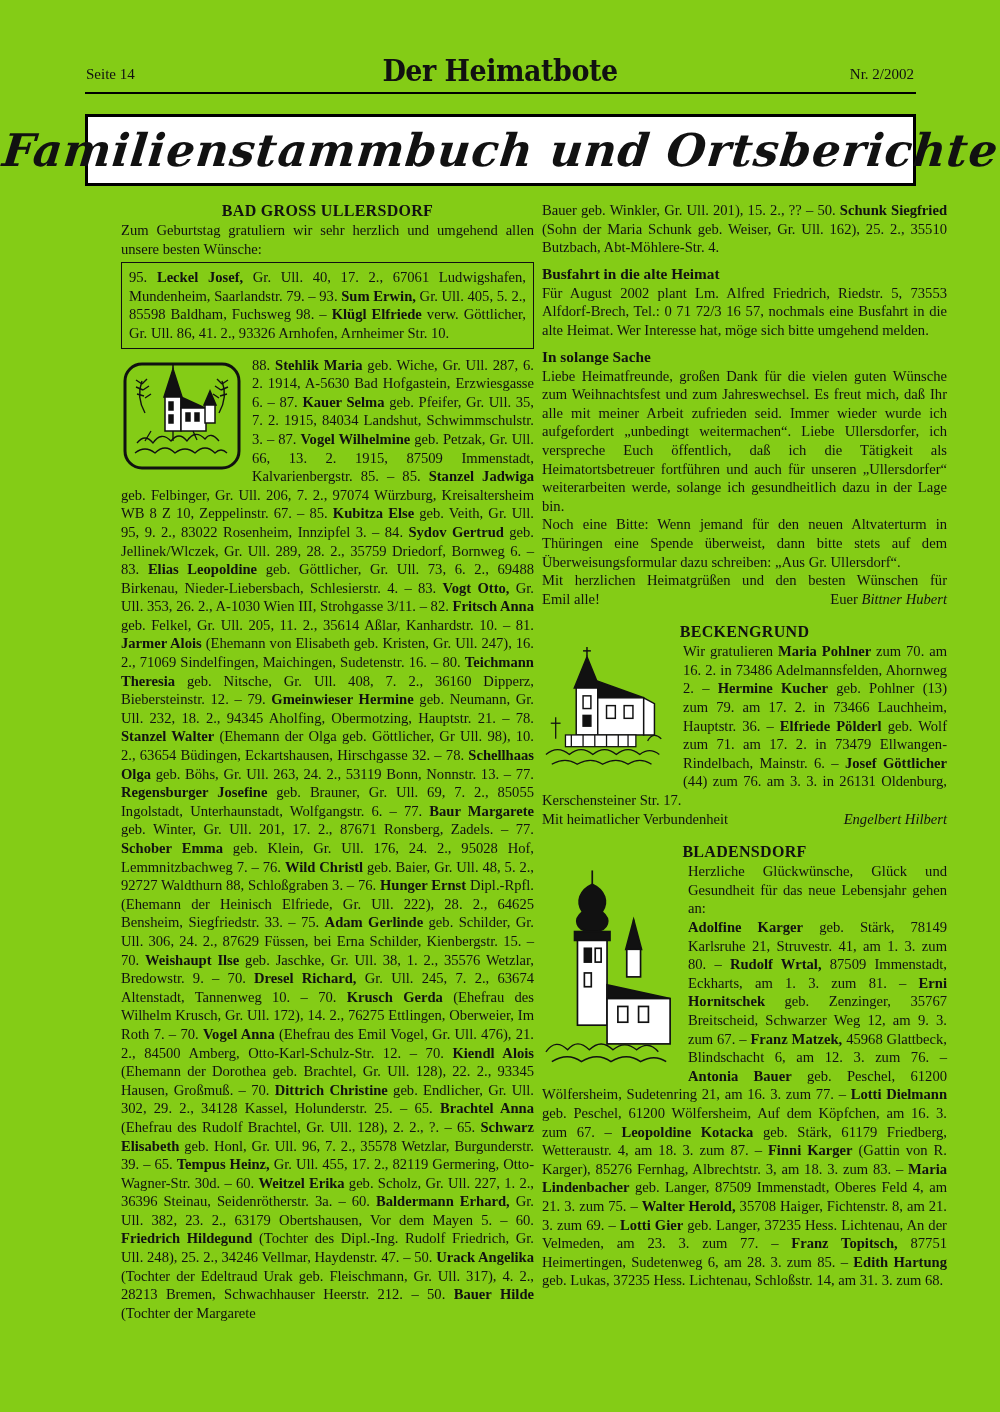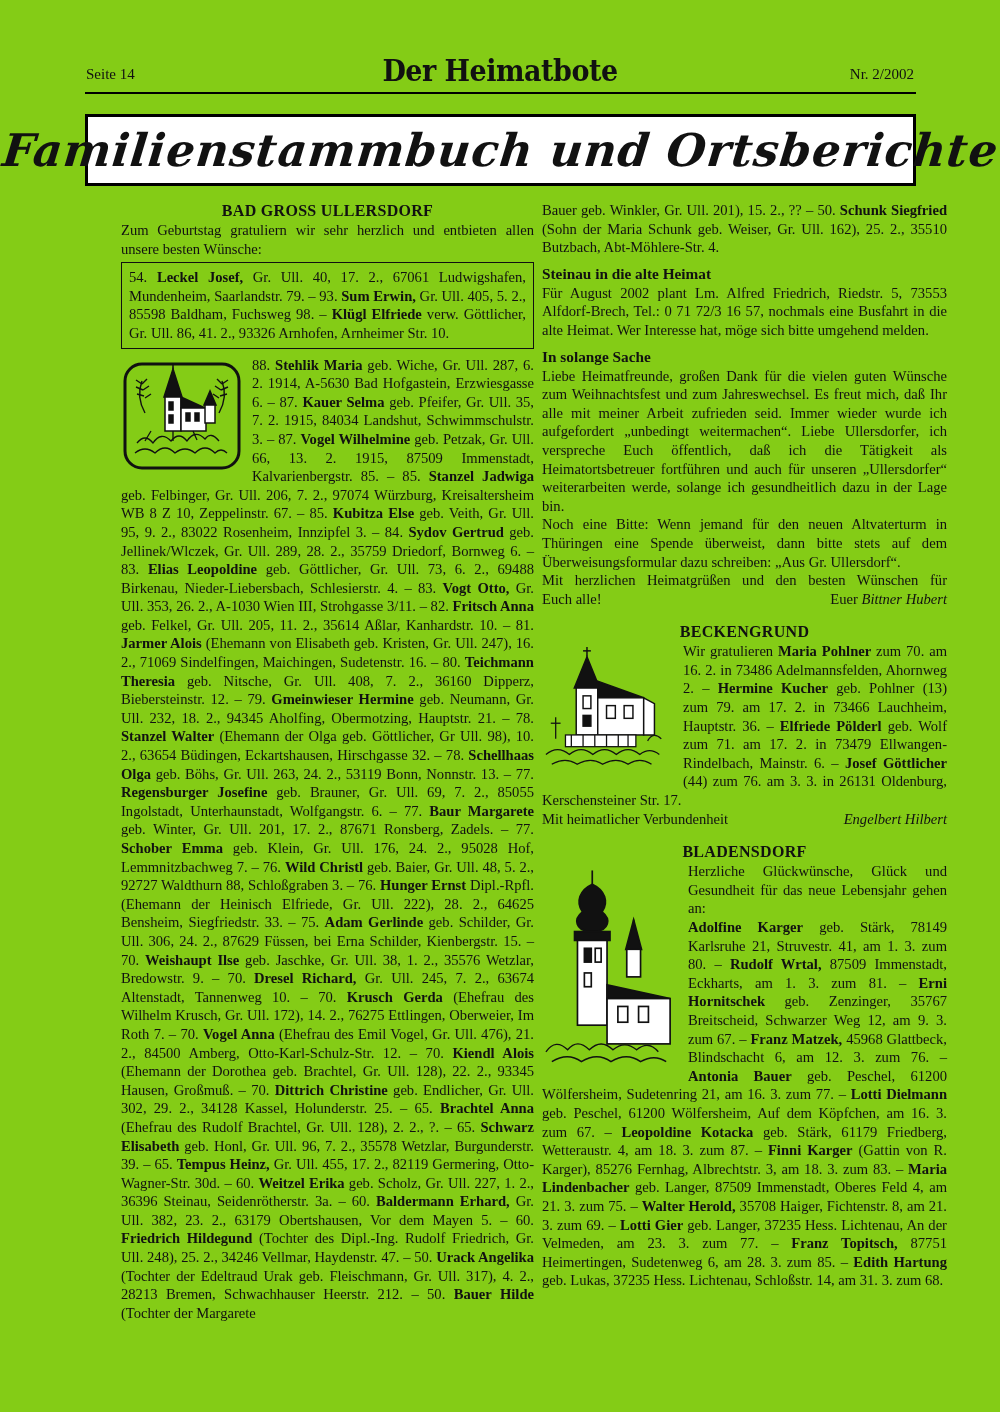--- a/index.html
+++ b/index.html
@@ -55,23 +55,23 @@
   <div class="masthead">Der Heimatbote</div>
   <div class="hdr-right">Nr. 2/2002</div>
   <div class="hdr-rule"></div>
 
   <div class="banner">
     <div class="banner-text">Familienstammbuch und Ortsberichte</div>
   </div>
 
   <div class="col col-left">
     <div class="sec-title">BAD GROSS ULLERSDORF</div>
-    <p>Zum Geburtstag gratuliern wir sehr herzlich und entbieten allen unsere besten Wünsche:</p>
+    <p>Zum Geburtstag gratuliern wir sehr herzlich und umgehend allen unsere besten Wünsche:</p>
     <div class="box">
-      <p><span>54. </span><span class="b">Leckel Josef,</span><span> Gr. Ull. 40, 17. 2., 67061 Ludwigshafen, Mundenheim, Saarlandstr. 79. – 93. </span><span class="b">Sum Erwin,</span><span> Gr. Ull. 405, 5. 2., 85598 Baldham, Fuchsweg 98. – </span><span class="b">Klügl Elfriede</span><span> verw. Göttlicher, Gr. Ull. 86, 41. 2., 93326 Arnhofen, Arnheimer Str. 10.</span></p>
+      <p><span>95. </span><span class="b">Leckel Josef,</span><span> Gr. Ull. 40, 17. 2., 67061 Ludwigshafen, Mundenheim, Saarlandstr. 79. – 93. </span><span class="b">Sum Erwin,</span><span> Gr. Ull. 405, 5. 2., 85598 Baldham, Fuchsweg 98. – </span><span class="b">Klügl Elfriede</span><span> verw. Göttlicher, Gr. Ull. 86, 41. 2., 93326 Arnhofen, Arnheimer Str. 10.</span></p>
     </div>
     <div>
       <span class="church-frame">
         <svg viewBox="0 0 122 114" width="122" height="114" aria-hidden="true">
           <rect x="4" y="5" width="114" height="104" rx="17" fill="none" stroke="#111" stroke-width="3"></rect>
           <g stroke="#111" fill="none" stroke-width="1.4">
             <path d="M24 54 Q15 38 21 22"></path>
             <path d="M21 25 l-6 -4 M22 31 l-7 -3 M23 37 l-7 -2 M21 25 l5 -5 M22 31 l6 -4 M24 39 l6 -4"></path>
             <path d="M98 54 Q107 38 101 22"></path>
             <path d="M101 25 l6 -4 M100 31 l7 -3 M99 37 l7 -2 M101 25 l-5 -5 M100 31 l-6 -4 M98 39 l-6 -4"></path>
@@ -96,29 +96,29 @@
           </g>
         </svg>
       </span>
       <p><span>88. </span><span class="b">Stehlik Maria</span><span> geb. Wiche, Gr. Ull. 287, 6. 2. 1914, A-5630 Bad Hofgastein, Erzwiesgasse 6. – 87. </span><span class="b">Kauer Selma</span><span> geb. Pfeifer, Gr. Ull. 35, 7. 2. 1915, 84034 Landshut, Schwimmschulstr. 3. – 87. </span><span class="b">Vogel Wilhelmine</span><span> geb. Petzak, Gr. Ull. 66, 13. 2. 1915, 87509 Immenstadt, Kalvarienbergstr. 85. – 85. </span><span class="b">Stanzel Jadwiga</span><span> geb. Felbinger, Gr. Ull. 206, 7. 2., 97074 Würzburg, Kreisaltersheim WB 8 Z 10, Zeppelinstr. 67. – 85. </span><span class="b">Kubitza Else</span><span> geb. Veith, Gr. Ull. 95, 9. 2., 83022 Rosenheim, Innzipfel 3. – 84. </span><span class="b">Sydov Gertrud</span><span> geb. Jellinek/Wlczek, Gr. Ull. 289, 28. 2., 35759 Driedorf, Bornweg 6. – 83. </span><span class="b">Elias Leopoldine</span><span> geb. Göttlicher, Gr. Ull. 73, 6. 2., 69488 Birkenau, Nieder-Liebersbach, Schlesierstr. 4. – 83. </span><span class="b">Vogt Otto,</span><span> Gr. Ull. 353, 26. 2., A-1030 Wien III, Strohgasse 3/11. – 82. </span><span class="b">Fritsch Anna</span><span> geb. Felkel, Gr. Ull. 205, 11. 2., 35614 Aßlar, Kanhardstr. 10. – 81. </span><span class="b">Jarmer Alois</span><span> (Ehemann von Elisabeth geb. Kristen, Gr. Ull. 247), 16. 2., 71069 Sindelfingen, Maichingen, Sudetenstr. 16. – 80. </span><span class="b">Teichmann Theresia</span><span> geb. Nitsche, Gr. Ull. 408, 7. 2., 36160 Dipperz, Biebersteinstr. 12. – 79. </span><span class="b">Gmeinwieser Hermine</span><span> geb. Neumann, Gr. Ull. 232, 18. 2., 94345 Aholfing, Obermotzing, Hauptstr. 21. – 78. </span><span class="b">Stanzel Walter</span><span> (Ehemann der Olga geb. Göttlicher, Gr Ull. 98), 10. 2., 63654 Büdingen, Eckartshausen, Hirschgasse 32. – 78. </span><span class="b">Schellhaas Olga</span><span> geb. Böhs, Gr. Ull. 263, 24. 2., 53119 Bonn, Nonnstr. 13. – 77. </span><span class="b">Regensburger Josefine</span><span> geb. Brauner, Gr. Ull. 69, 7. 2., 85055 Ingolstadt, Unterhaunstadt, Wolfgangstr. 6. – 77. </span><span class="b">Baur Margarete</span><span> geb. Winter, Gr. Ull. 201, 17. 2., 87671 Ronsberg, Zadels. – 77. </span><span class="b">Schober Emma</span><span> geb. Klein, Gr. Ull. 176, 24. 2., 95028 Hof, Lemmnitzbachweg 7. – 76. </span><span class="b">Wild Christl</span><span> geb. Baier, Gr. Ull. 48, 5. 2., 92727 Waldthurn 88, Schloßgraben 3. – 76. </span><span class="b">Hunger Ernst</span><span> Dipl.-Rpfl. (Ehemann der Heinisch Elfriede, Gr. Ull. 222), 28. 2., 64625 Bensheim, Siegfriedstr. 33. – 75. </span><span class="b">Adam Gerlinde</span><span> geb. Schilder, Gr. Ull. 306, 24. 2., 87629 Füssen, bei Erna Schilder, Kienbergstr. 15. – 70. </span><span class="b">Weishaupt Ilse</span><span> geb. Jaschke, Gr. Ull. 38, 1. 2., 35576 Wetzlar, Bredowstr. 9. – 70. </span><span class="b">Dresel Richard,</span><span> Gr. Ull. 245, 7. 2., 63674 Altenstadt, Tannenweg 10. – 70. </span><span class="b">Krusch Gerda</span><span> (Ehefrau des Wilhelm Krusch, Gr. Ull. 172), 14. 2., 76275 Ettlingen, Oberweier, Im Roth 7. – 70. </span><span class="b">Vogel Anna</span><span> (Ehefrau des Emil Vogel, Gr. Ull. 476), 21. 2., 84500 Amberg, Otto-Karl-Schulz-Str. 12. – 70. </span><span class="b">Kiendl Alois</span><span> (Ehemann der Dorothea geb. Brachtel, Gr. Ull. 128), 22. 2., 93345 Hausen, Großmuß. – 70. </span><span class="b">Dittrich Christine</span><span> geb. Endlicher, Gr. Ull. 302, 29. 2., 34128 Kassel, Holunderstr. 25. – 65. </span><span class="b">Brachtel Anna</span><span> (Ehefrau des Rudolf Brachtel, Gr. Ull. 128), 2. 2., ?. – 65. </span><span class="b">Schwarz Elisabeth</span><span> geb. Honl, Gr. Ull. 96, 7. 2., 35578 Wetzlar, Burgunderstr. 39. – 65. </span><span class="b">Tempus Heinz,</span><span> Gr. Ull. 455, 17. 2., 82119 Germering, Otto-Wagner-Str. 30d. – 60. </span><span class="b">Weitzel Erika</span><span> geb. Scholz, Gr. Ull. 227, 1. 2., 36396 Steinau, Seidenrötherstr. 3a. – 60. </span><span class="b">Baldermann Erhard,</span><span> Gr. Ull. 382, 23. 2., 63179 Obertshausen, Vor dem Mayen 5. – 60. </span><span class="b">Friedrich Hildegund</span><span> (Tochter des Dipl.-Ing. Rudolf Friedrich, Gr. Ull. 248), 25. 2., 34246 Vellmar, Haydenstr. 47. – 50. </span><span class="b">Urack Angelika</span><span> (Tochter der Edeltraud Urak geb. Fleischmann, Gr. Ull. 317), 4. 2., 28213 Bremen, Schwachhauser Heerstr. 212. – 50. </span><span class="b">Bauer Hilde</span><span> (Tochter der Margarete</span></p>
     </div>
   </div>
 
   <div class="col col-right">
     <p><span>Bauer geb. Winkler, Gr. Ull. 201), 15. 2., ?? – 50. </span><span class="b">Schunk Siegfried</span><span> (Sohn der Maria Schunk geb. Weiser, Gr. Ull. 162), 25. 2., 35510 Butzbach, Abt-Möhlere-Str. 4.</span></p>
 
-    <div class="sub-title">Steinau in die alte Heimat</div>
+    <div class="sub-title">Busfahrt in die alte Heimat</div>
     <p>Für August 2002 plant Lm. Alfred Friedrich, Riedstr. 5, 73553 Alfdorf-Brech, Tel.: 0 71 72/3 16 57, nochmals eine Busfahrt in die alte Heimat. Wer Interesse hat, möge sich bitte umgehend melden.</p>
 
     <div class="sub-title">In solange Sache</div>
     <p>Liebe Heimatfreunde, großen Dank für die vielen guten Wünsche zum Weihnachtsfest und zum Jahreswechsel. Es freut mich, daß Ihr alle mit meiner Arbeit zufrieden seid. Immer wieder wurde ich aufgefordert „unbedingt weitermachen“. Liebe Ullersdorfer, ich verspreche Euch öffentlich, daß ich die Tätigkeit als Heimatortsbetreuer fortführen und auch für unseren „Ullersdorfer“ weiterarbeiten werde, solange ich gesundheitlich dazu in der Lage bin.</p>
     <p>Noch eine Bitte: Wenn jemand für den neuen Altvaterturm in Thüringen eine Spende überweist, dann bitte stets auf dem Überweisungsformular dazu schreiben: „Aus Gr. Ullersdorf“.</p>
     <p class="force-just">Mit herzlichen Heimatgrüßen und den besten Wünschen für</p>
     <div class="sign-row">
-      <span>Euch alle!</span>
+      <span>Emil alle!</span>
       <span>
         <span>Euer </span>
         <span class="i">Bittner Hubert</span>
       </span>
     </div>
 
     <div class="sec-title gap-top">BECKENGRUND</div>
     <div>
       <span class="church-beck">
         <svg viewBox="0 0 135 135" width="132" height="134" aria-hidden="true">

